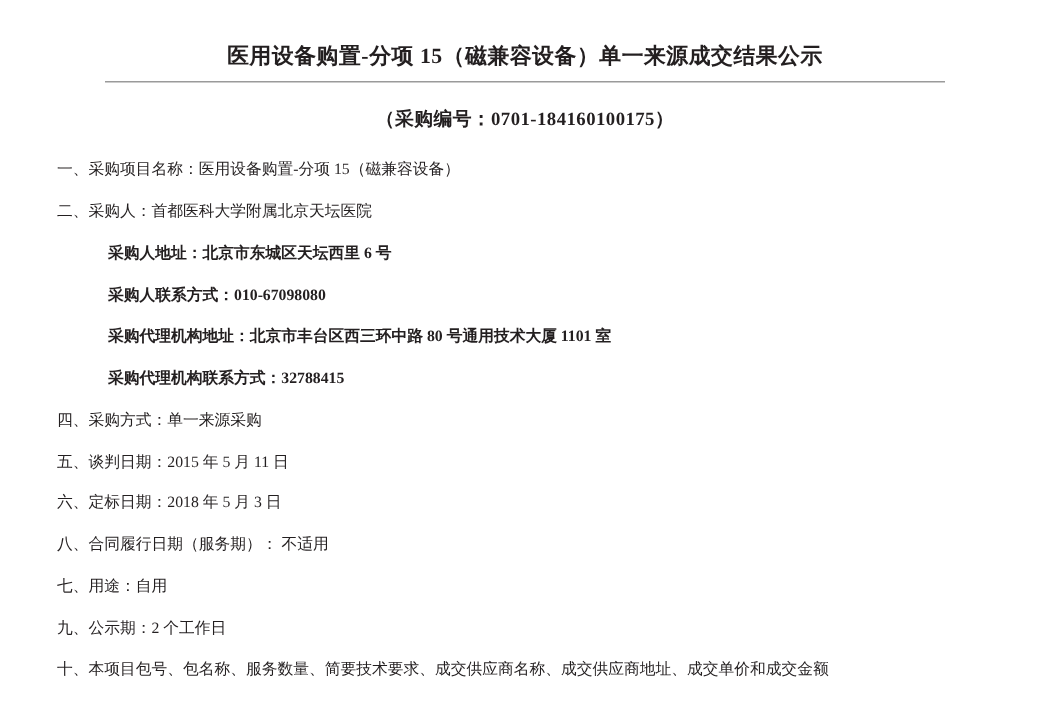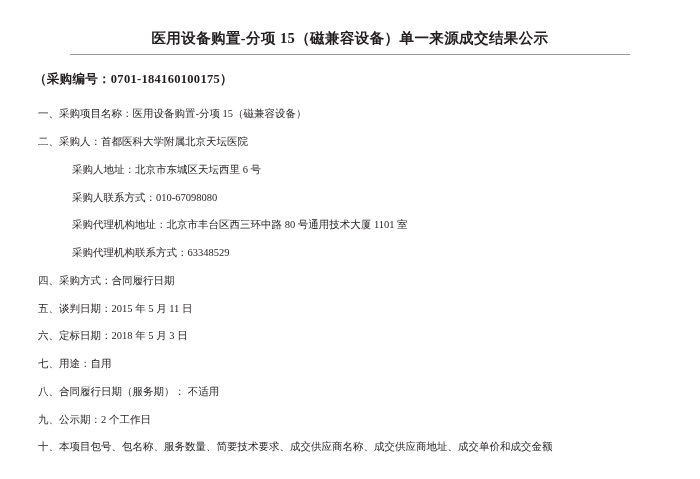--- a/index.html
+++ b/index.html
@@ -31,34 +31,35 @@
   }
   .title-rule {
     width: 560px;
     height: 1px;
     background: #9a9a9a;
     margin: 6px auto 0 auto;
   }
   .doc-subtitle {
     font-size: 12.5px;
     font-weight: bold;
+    text-align: center;
     margin: 16px 0 0 0;
     letter-spacing: 0.3px;
   }
   .body-block {
     margin-top: 18px;
   }
   .para {
     font-size: 10.5px;
     line-height: 1.55;
     margin: 0 0 11.5px 0;
     white-space: nowrap;
   }
   .para.indent-0 { padding-left: 4px; }
-  .para.indent-1 { padding-left: 38px; }
+  .para.indent-1 { padding-left: 38px; font-weight: bold; }
   .last-line {
     font-size: 10.5px;
     line-height: 1.55;
     padding-left: 4px;
     white-space: nowrap;
     margin: 0;
   }
 </style>
 </head>
 <body>
@@ -69,23 +70,23 @@
   <div class="title-rule"></div>
 
   <h2 class="doc-subtitle">（采购编号：0701-184160100175）</h2>
 
   <div class="body-block">
     <p class="para indent-0">一、采购项目名称：医用设备购置-分项 15（磁兼容设备）</p>
     <p class="para indent-0">二、采购人：首都医科大学附属北京天坛医院</p>
     <p class="para indent-1">采购人地址：北京市东城区天坛西里 6 号</p>
     <p class="para indent-1">采购人联系方式：010-67098080</p>
     <p class="para indent-1">采购代理机构地址：北京市丰台区西三环中路 80 号通用技术大厦 1101 室</p>
-    <p class="para indent-1">采购代理机构联系方式：63348529</p>
-    <p class="para indent-0">四、采购方式：合同履行日期</p>
+    <p class="para indent-1">采购代理机构联系方式：32788415</p>
+    <p class="para indent-0">四、采购方式：单一来源采购</p>
     <p class="para indent-0">五、谈判日期：2015 年 5 月 11 日</p>
     <p class="para indent-0">六、定标日期：2018 年 5 月 3 日</p>
+    <p class="para indent-0">八、合同履行日期（服务期）：  不适用</p>
     <p class="para indent-0">七、用途：自用</p>
-    <p class="para indent-0">八、合同履行日期（服务期）：  不适用</p>
     <p class="para indent-0">九、公示期：2 个工作日</p>
     <p class="last-line">十、本项目包号、包名称、服务数量、简要技术要求、成交供应商名称、成交供应商地址、成交单价和成交金额</p>
   </div>
 
 </div>
 
 </body></html>

